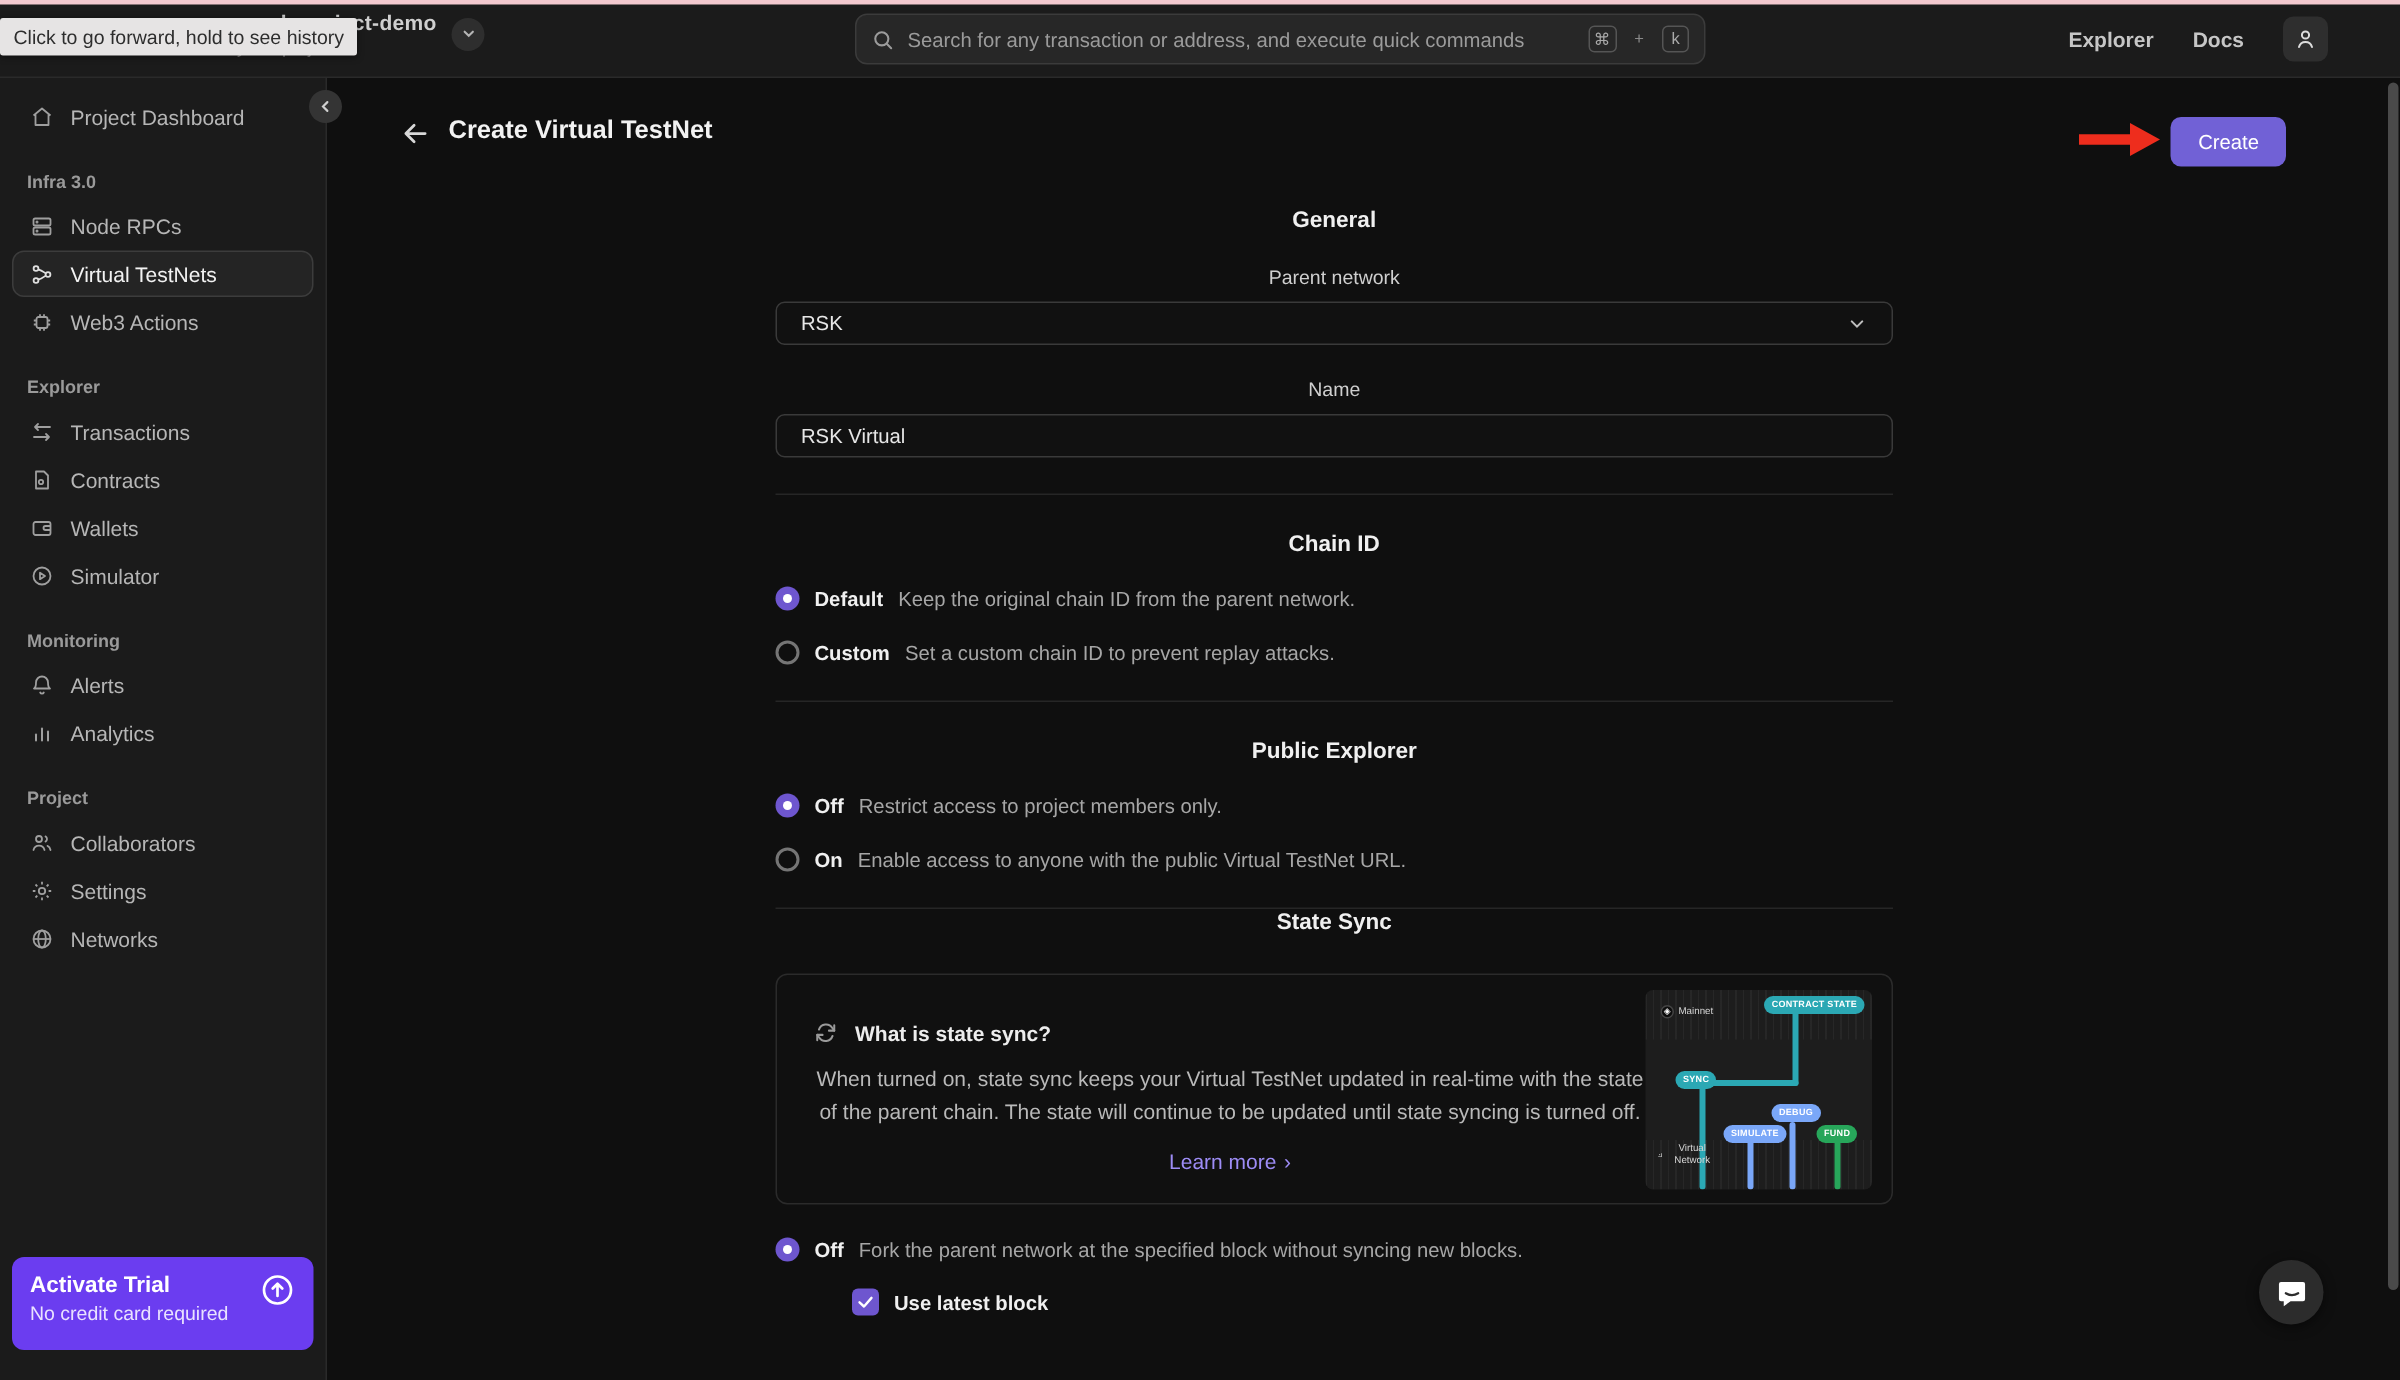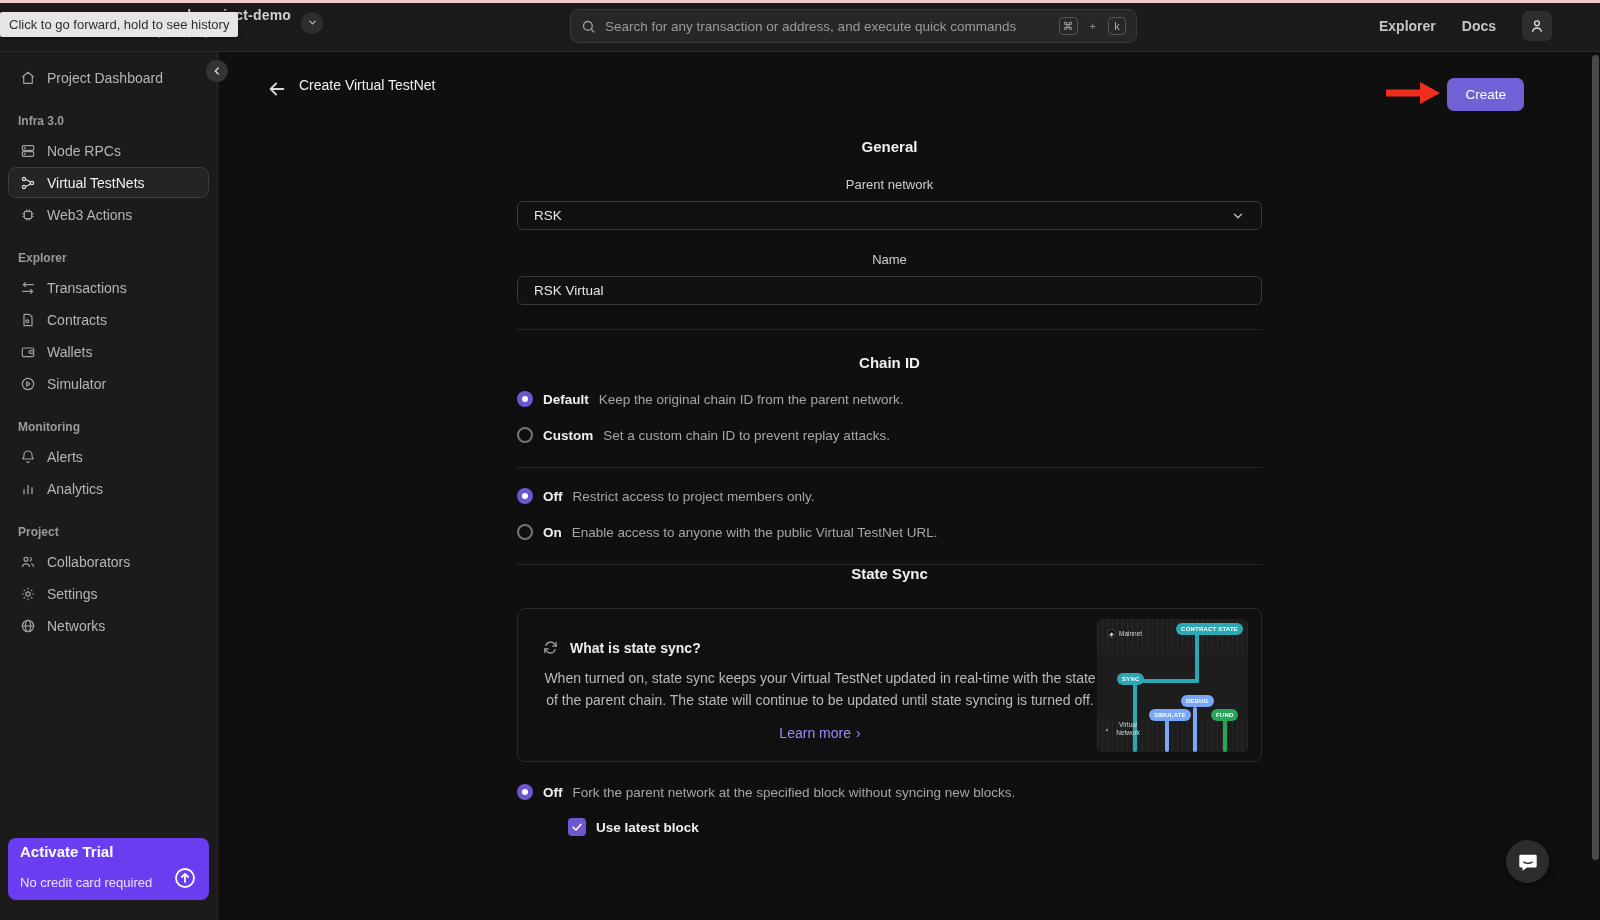--- a/index.html
+++ b/index.html
@@ -39,30 +39,30 @@
   .collapse-btn { position:absolute; top:8px; right:-11px; width:22px; height:22px; border-radius:50%;
     background:#343434; color:#d0d0d0; display:flex; align-items:center; justify-content:center; cursor:pointer; z-index:25; }
   .side-item { display:flex; align-items:center; gap:11px; height:31px; margin:1px 8px; padding:0 10px;
     border-radius:8px; color:#b6b6b6; font-size:14px; cursor:pointer; border:1px solid transparent; }
   .side-item .ic { width:17px; height:17px; display:flex; align-items:center; justify-content:center; color:#9f9f9f; flex:0 0 17px; }
   .side-item.active { background:#242424; border-color:#3c3c3c; color:#f2f2f2; }
   .side-item.active .ic { color:#e0e0e0; }
   .side-item.first { margin-top:10px; }
   .side-section { margin:21px 18px 7px; font-size:12px; font-weight:700; color:#9a9a9a; }
   .trial-card { position:absolute; left:8px; right:8px; bottom:20px; height:62px; background:#6b3df0;
-    border-radius:8px; padding:10px 12px; cursor:pointer; display:flex; align-items:flex-end; justify-content:space-between; }
+    border-radius:8px; padding:10px 12px; cursor:pointer; display:flex; align-items:flex-start; justify-content:space-between; }
   .trial-title { font-size:15px; font-weight:700; color:#ffffff; }
-  .trial-sub { font-size:13px; color:#e9e2ff; margin-top:15px; }
+  .trial-sub { font-size:13px; color:#e9e2ff; margin-top:3px; }
   .trial-ic { width:24px; height:24px; color:#fff; }
 
   
   .main { position:absolute; top:52px; left:218px; width:1382px; height:868px; background:#0f0f0f; overflow:hidden; }
   .page-header { position:relative; height:86px; }
   .back-btn { position:absolute; left:48px; top:26px; width:22px; height:22px; color:#d8d8d8; cursor:pointer; }
-  .page-title { position:absolute; left:81px; top:25px; font-size:14px; font-weight:400; color:#f2f2f2; }
+  .page-title { position:absolute; left:81px; top:25px; font-size:17px; font-weight:700; color:#f2f2f2; }
   .create-btn { position:absolute; right:76px; top:26px; height:33px; padding:0 18px; background:#7161d6;
     border:none; border-radius:7px; color:#fff; font-size:13.5px; font-family:inherit; cursor:pointer; }
   .red-arrow { position:absolute; right:158px; top:28px; width:58px; height:26px; }
 
   .form-col { margin-left:299px; width:745px;text-align:center; }
   .h-sec { font-size:15px; font-weight:700; color:#f0f0f0; }
   .fld-label { font-size:13px; color:#cfcfcf; margin:22px 0 9px; }
   .select, .text-input { width:100%; height:29px; background:#111111; border:1px solid #3a3a3a; border-radius:6px;
     display:flex; align-items:center; padding:0 16px; font-size:13.5px; color:#e6e6e6; cursor:pointer; }
   .select .chev { margin-left:auto; color:#bdbdbd; width:14px; height:14px; }
@@ -350,20 +350,21 @@
         <span class="r-desc">Keep the original chain ID from the parent network.</span>
       </div>
       <div class="radio-row">
         <span class="radio unsel"></span>
         <span class="r-label">Custom</span>
         <span class="r-desc">Set a custom chain ID to prevent replay attacks.</span>
       </div>
 
       <div class="divider"></div>
 
+      <div class="h-sec" style="margin-top:24px">Public Explorer</div>
       <div class="radio-row">
         <span class="radio sel"></span>
         <span class="r-label">Off</span>
         <span class="r-desc">Restrict access to project members only.</span>
       </div>
       <div class="radio-row">
         <span class="radio unsel"></span>
         <span class="r-label">On</span>
         <span class="r-desc">Enable access to anyone with the public Virtual TestNet URL.</span>
       </div>

